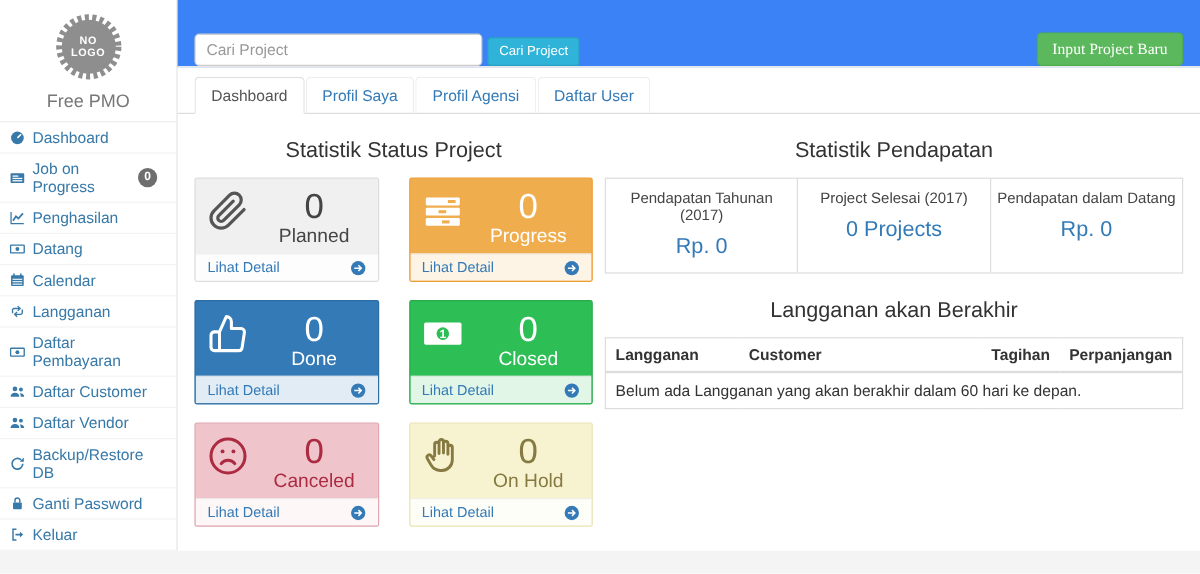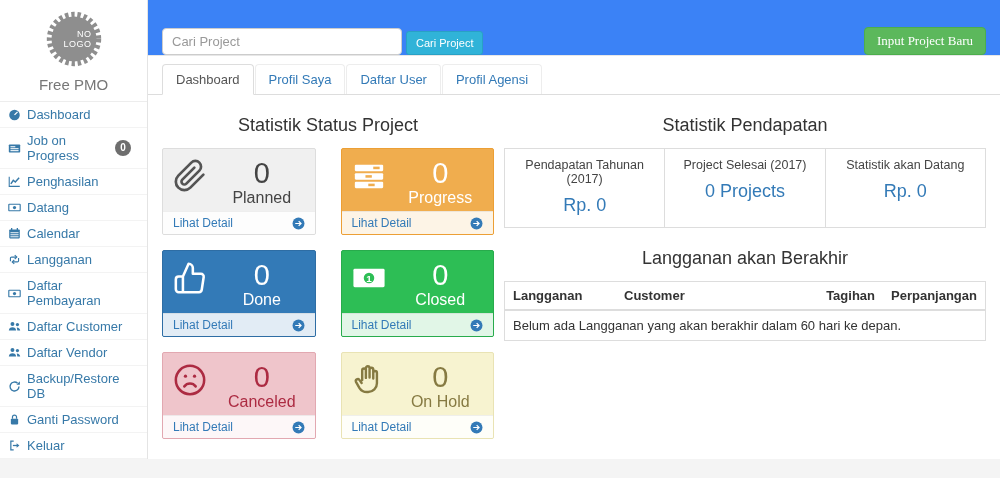--- a/index.html
+++ b/index.html
@@ -14,22 +14,22 @@
 
   .wrapper { display:flex; min-height:438px; background:#fff; }
 
   
   .sidebar { flex:0 0 148px; width:148px; background:#fff; border-right:1px solid #e4e4e4; }
   .logo-box { padding:9px 0 8px; border-bottom:1px solid #ededed; text-align:center; }
   .logo-badge { position:relative; width:60px; height:60px; margin:0 auto; }
   .logo-badge svg { display:block; }
   .logo-text {
     position:absolute; left:50%; top:50%; transform:translate(-50%,-50%);
-    width:36px; color:#fff; font-size:9px; font-weight:normal; letter-spacing:.5px;
-    line-height:10px; text-align:right;
+    width:36px; color:#fff; font-size:9px; font-weight:bold; letter-spacing:.5px;
+    line-height:10px; text-align:center;
   }
   .brand-name { margin-top:7px; color:#777; font-size:15px;text-align:center; }
 
   .side-nav { list-style:none; margin:0; padding:0; font-size:13px; }
   .side-nav li { border-bottom:1px solid #f3f3f3; }
   .side-nav a {
     display:flex; align-items:center; gap:6px;
     padding:5px 8px; color:#3779a8;
   }
   .side-nav svg { flex:0 0 13px; }
@@ -268,22 +268,22 @@
 
     <div class="topbar">
       <input class="search-input" type="text" placeholder="Cari Project" style="">
       <button class="search-btn">Cari Project</button>
       <button class="new-project-btn">Input Project Baru</button>
     </div>
 
     <div class="tabs">
       <div class="tab active">Dashboard</div>
       <div class="tab">Profil Saya</div>
+      <div class="tab">Profil Agensi</div>
       <div class="tab">Daftar User</div>
-      <div class="tab">Profil Agensi</div>
     </div>
 
     <div class="content">
 
       <div class="left-col">
         <div class="section-title">Statistik Status Project</div>
 
         <div class="cards-grid">
 
           <div class="card planned">
@@ -447,21 +447,21 @@
         <div class="stats-row">
           <div class="stat-cell">
             <div class="stat-label">Pendapatan Tahunan (2017)</div>
             <a href="#" class="stat-value">Rp. 0</a>
           </div>
           <div class="stat-cell">
             <div class="stat-label">Project Selesai (2017)</div>
             <a href="#" class="stat-value">0 Projects</a>
           </div>
           <div class="stat-cell">
-            <div class="stat-label">Statistik akan Datang</div>
+            <div class="stat-label">Pendapatan dalam Datang</div>
             <a href="#" class="stat-value">Rp. 0</a>
           </div>
         </div>
 
         <div class="section-title sub-title">Langganan akan Berakhir</div>
 
         <table class="sub-table">
           <thead>
             <tr>
               <th style="width:24%">Langganan</th>

